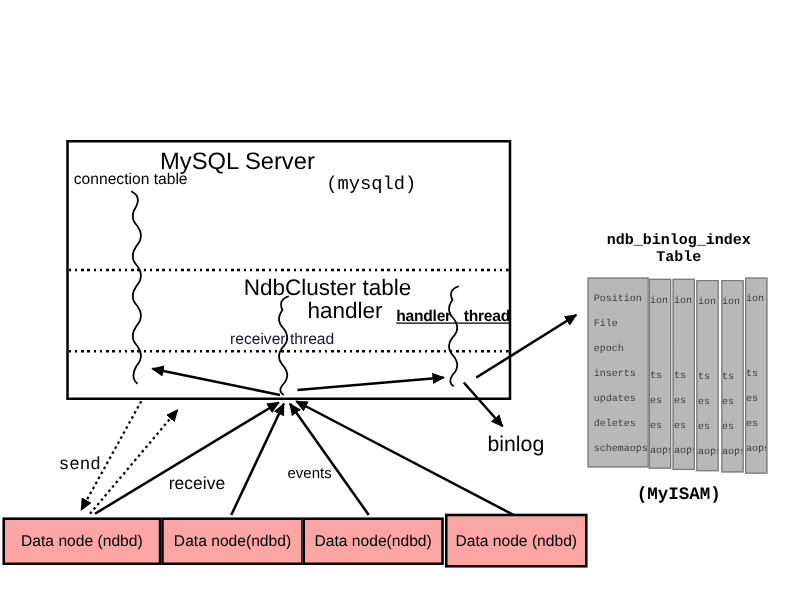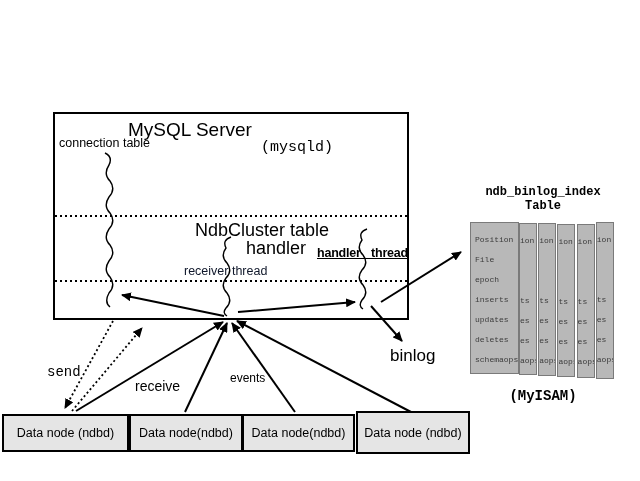--- a/index.html
+++ b/index.html
@@ -60,21 +60,21 @@
     background:var(--card-bg,#b8b8b8); border:1px solid var(--card-border,#7a7a7a);
     overflow:hidden;
   }
   .strip .card-rows { padding:7px 0 0 0; margin-left:-24px; }
   #myisam-label {
     left:470px; top:388px; width:146px; text-align:center;
     font-family:"Liberation Mono", monospace; font-weight:bold; font-size:14px;
   }
   
   .node {
-    position:absolute; box-sizing:border-box; border:2px solid #000; background:#e5e5e5;
+    position:absolute; box-sizing:border-box; border:2px solid #000; background:#fca5a5;
     display:flex; align-items:center; justify-content:center;
     font-size:12.5px; white-space:nowrap;
   }
   
   #wires { left:0; top:0; pointer-events:none; }
 </style>
 </head>
 <body>
 
 <div id="canvas" style="--card-bg: #b8b8b8; --card-border: #7a7a7a; --card-text: #3c3c3c; background: rgb(255, 255, 255);">

